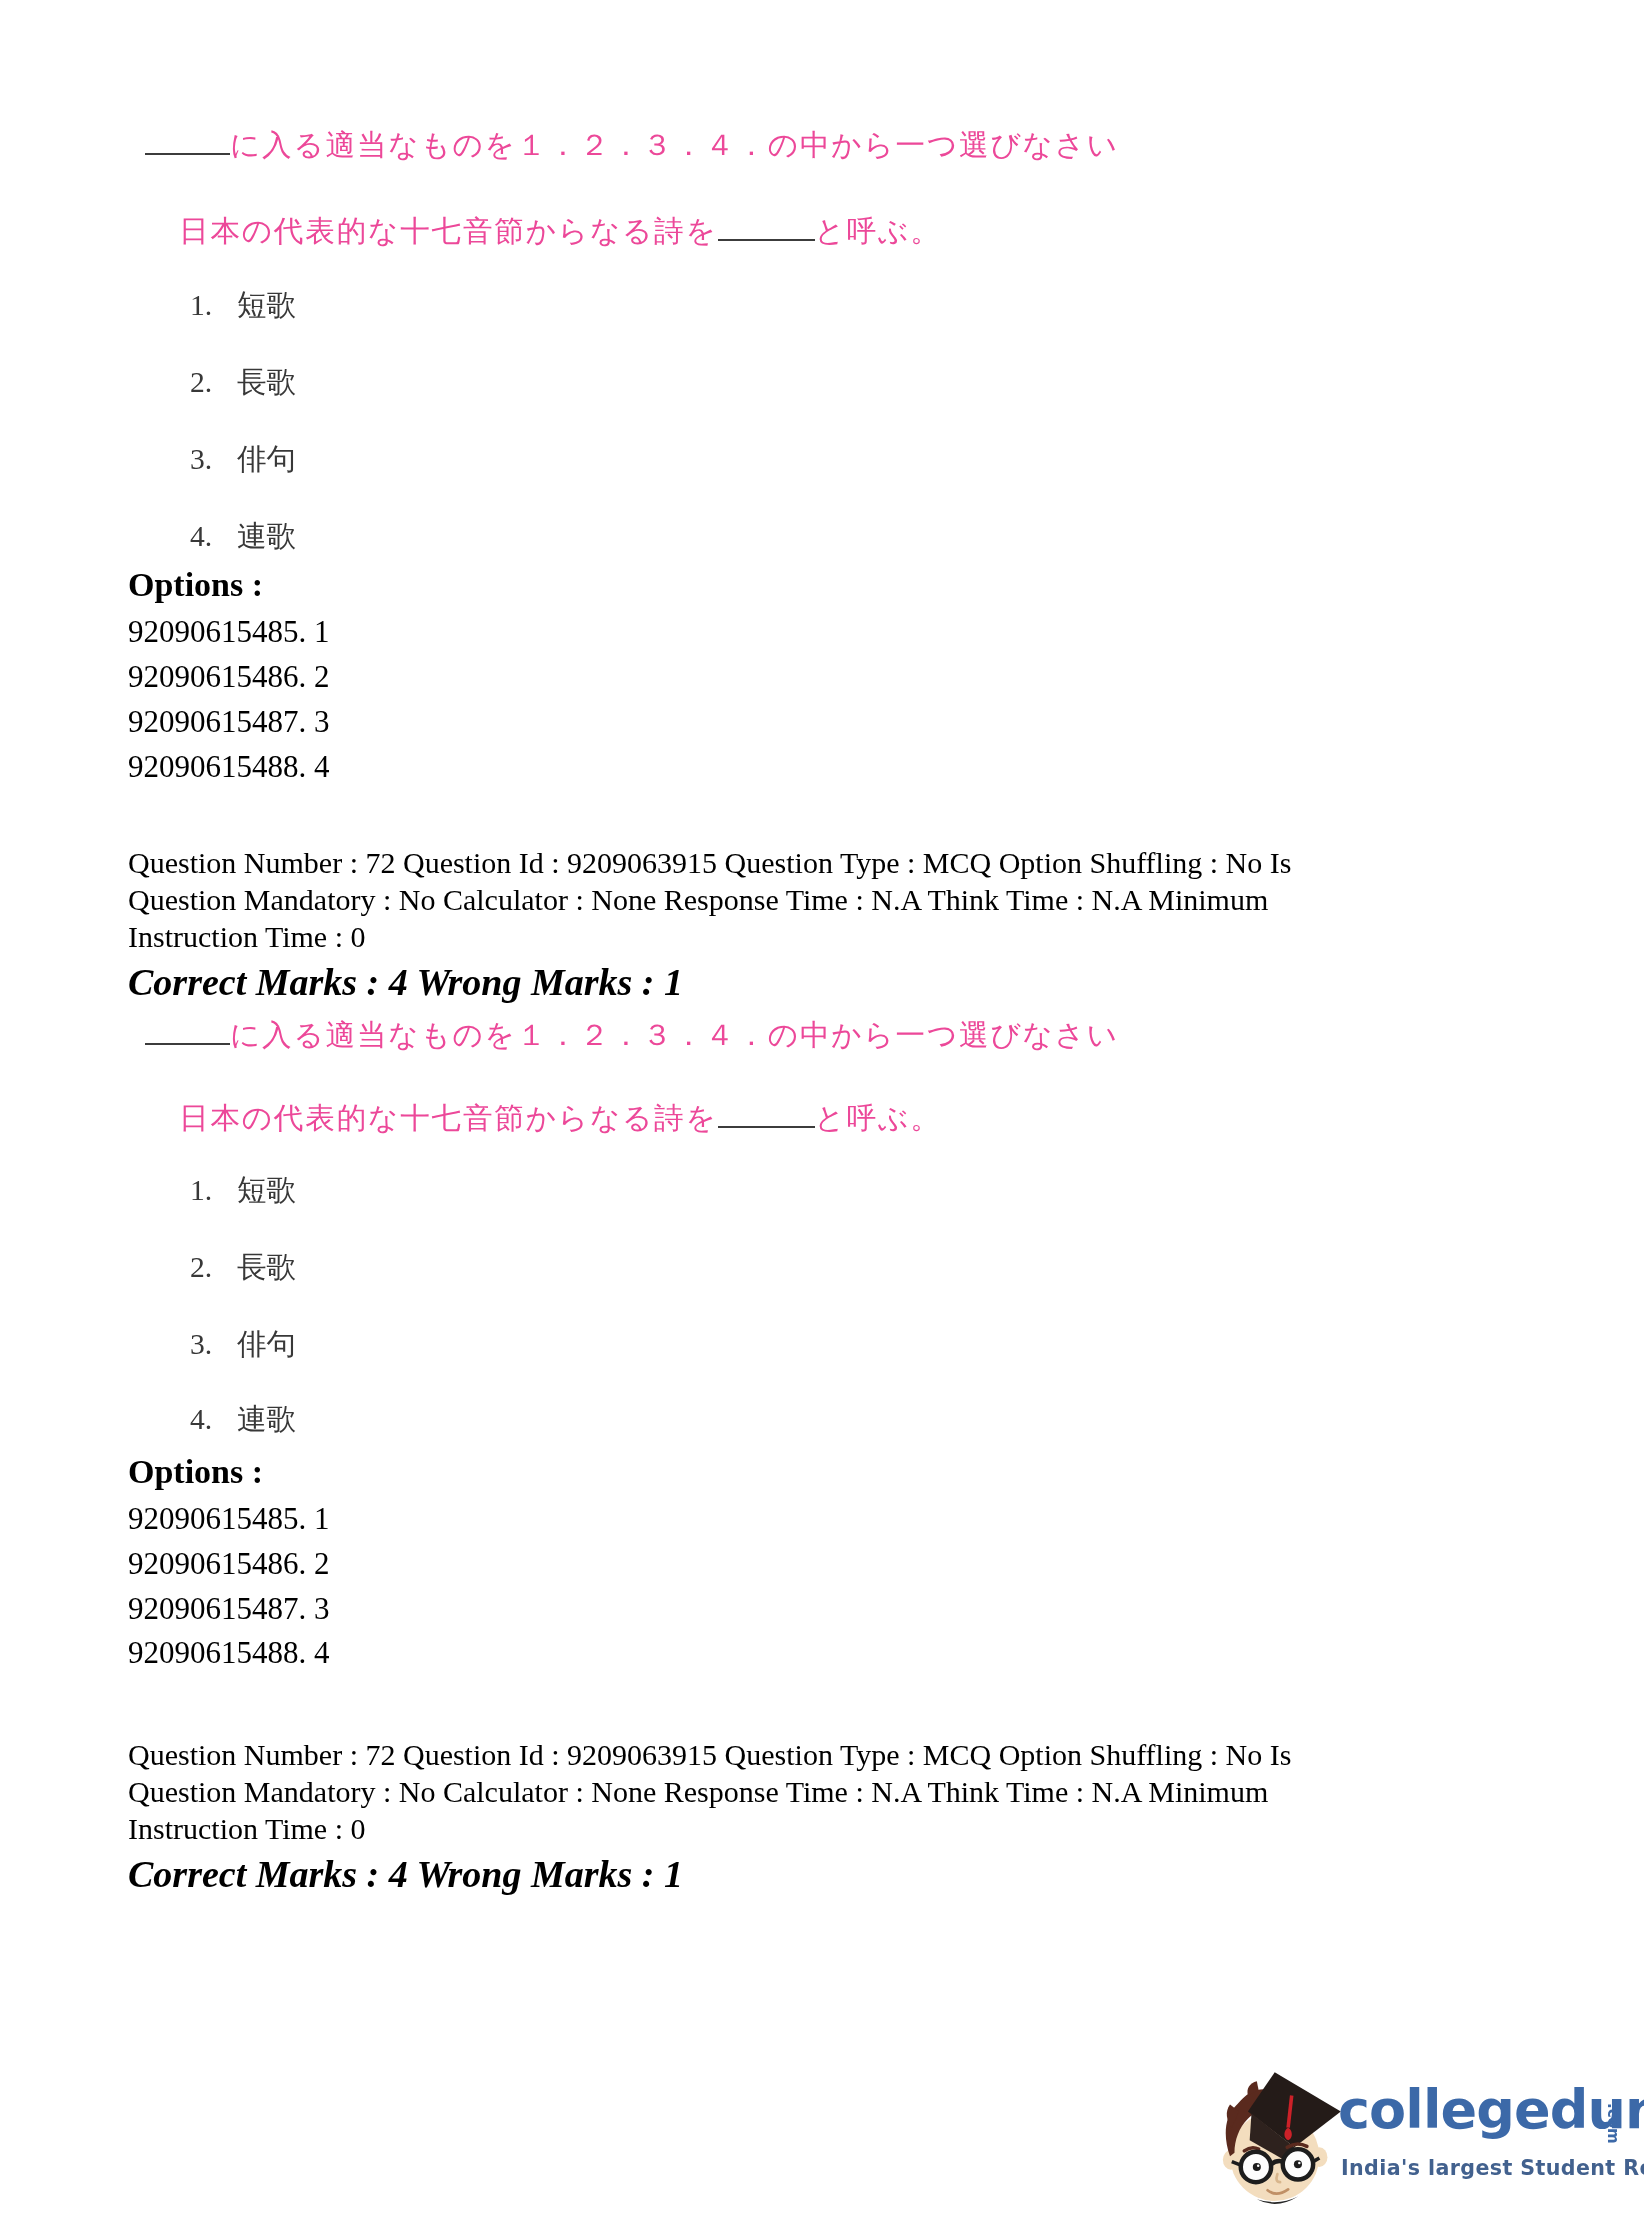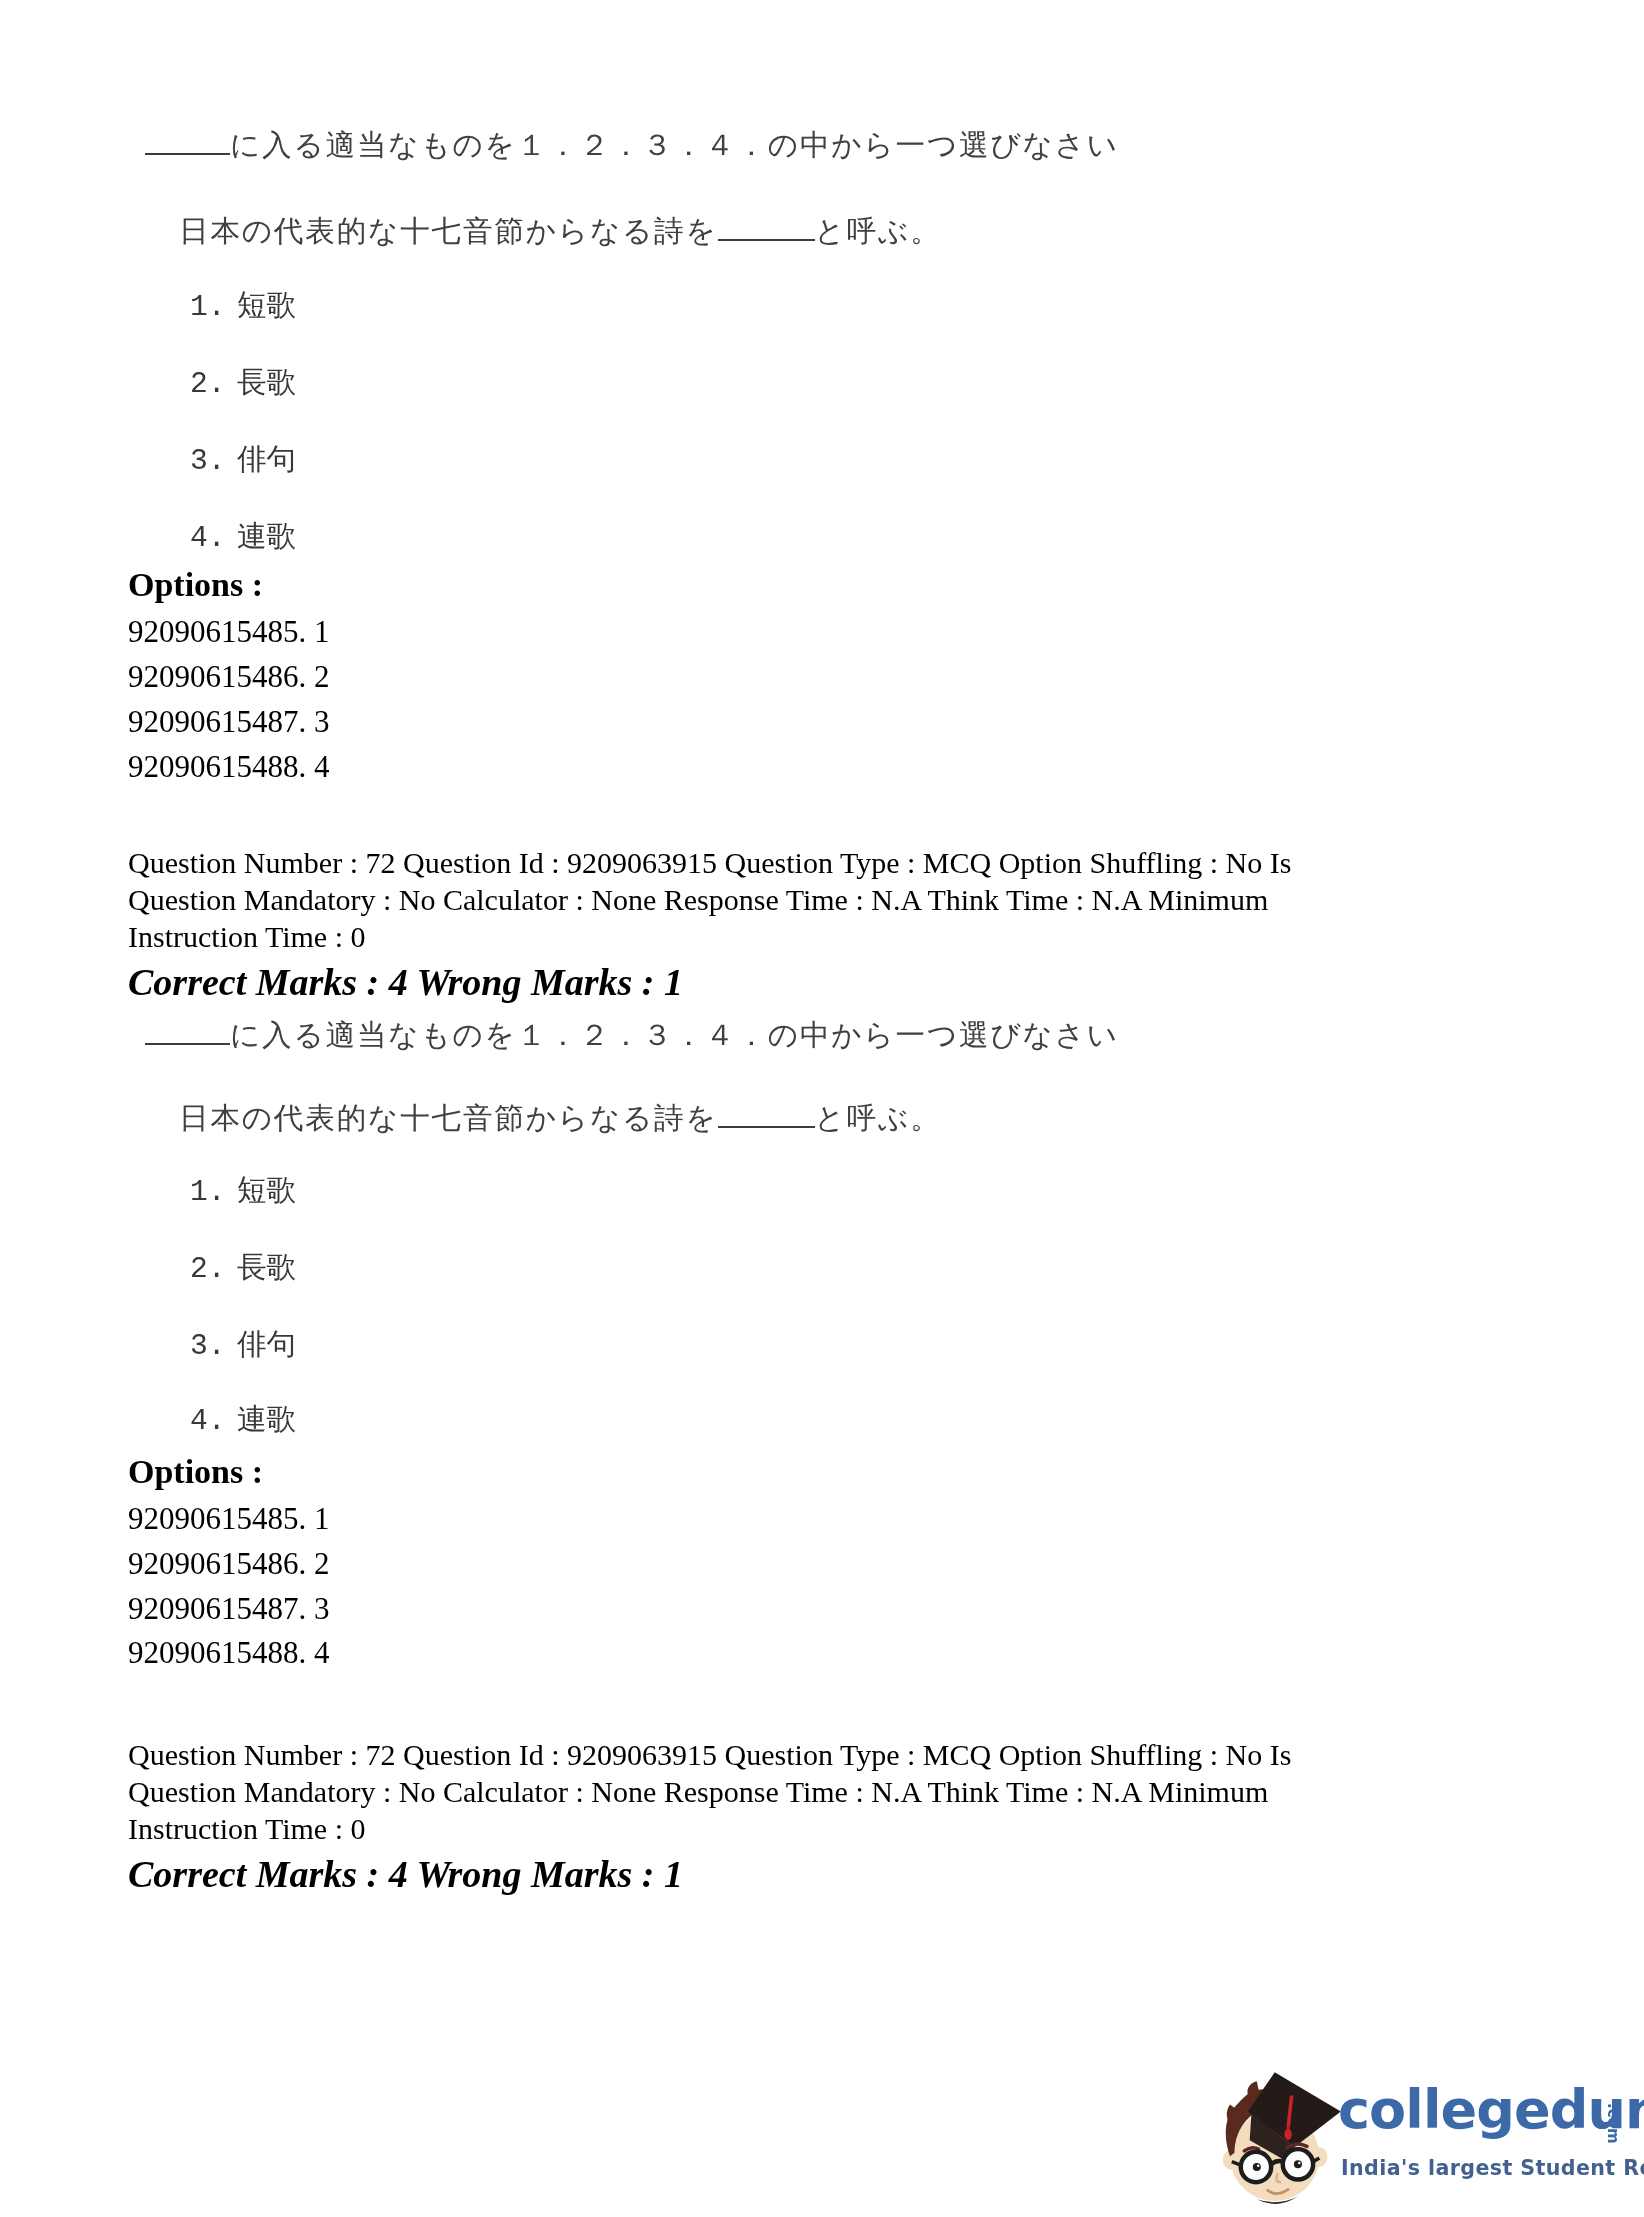--- a/index.html
+++ b/index.html
@@ -10,33 +10,33 @@
     background:#ffffff;
     overflow:hidden;
     font-family:"Liberation Serif", serif;
     color:#000;
   }
   
   .jp {
     position:absolute;
     font-family:Liberation Mono, monospace;
     font-size:29.6px;
-    color:#404040;
+    color:#ec4899;
     letter-spacing:1.8px;
     white-space:nowrap;
   }
   .blank {
     display:inline-block;
     border-bottom:2.7px solid #3c3c3c;
     height:0.95em;
     vertical-align:baseline;
   }
   .blank.lead  { width:85px; }
   .blank.mid   { width:97px; }
-  .jp-choice { position:absolute; font-family:Liberation Mono, monospace; font-size:29.6px; color:#383838; white-space:nowrap; }
+  .jp-choice { position:absolute; font-family:Liberation Serif, serif; font-size:29.6px; color:#383838; white-space:nowrap; }
   .jp-choice .num { display:inline-block; min-width:47px; }
   
   .opt-label {
     position:absolute;
     font-size:34px;
     font-weight:bold;
     white-space:nowrap;
   }
   .opt-id {
     position:absolute;

